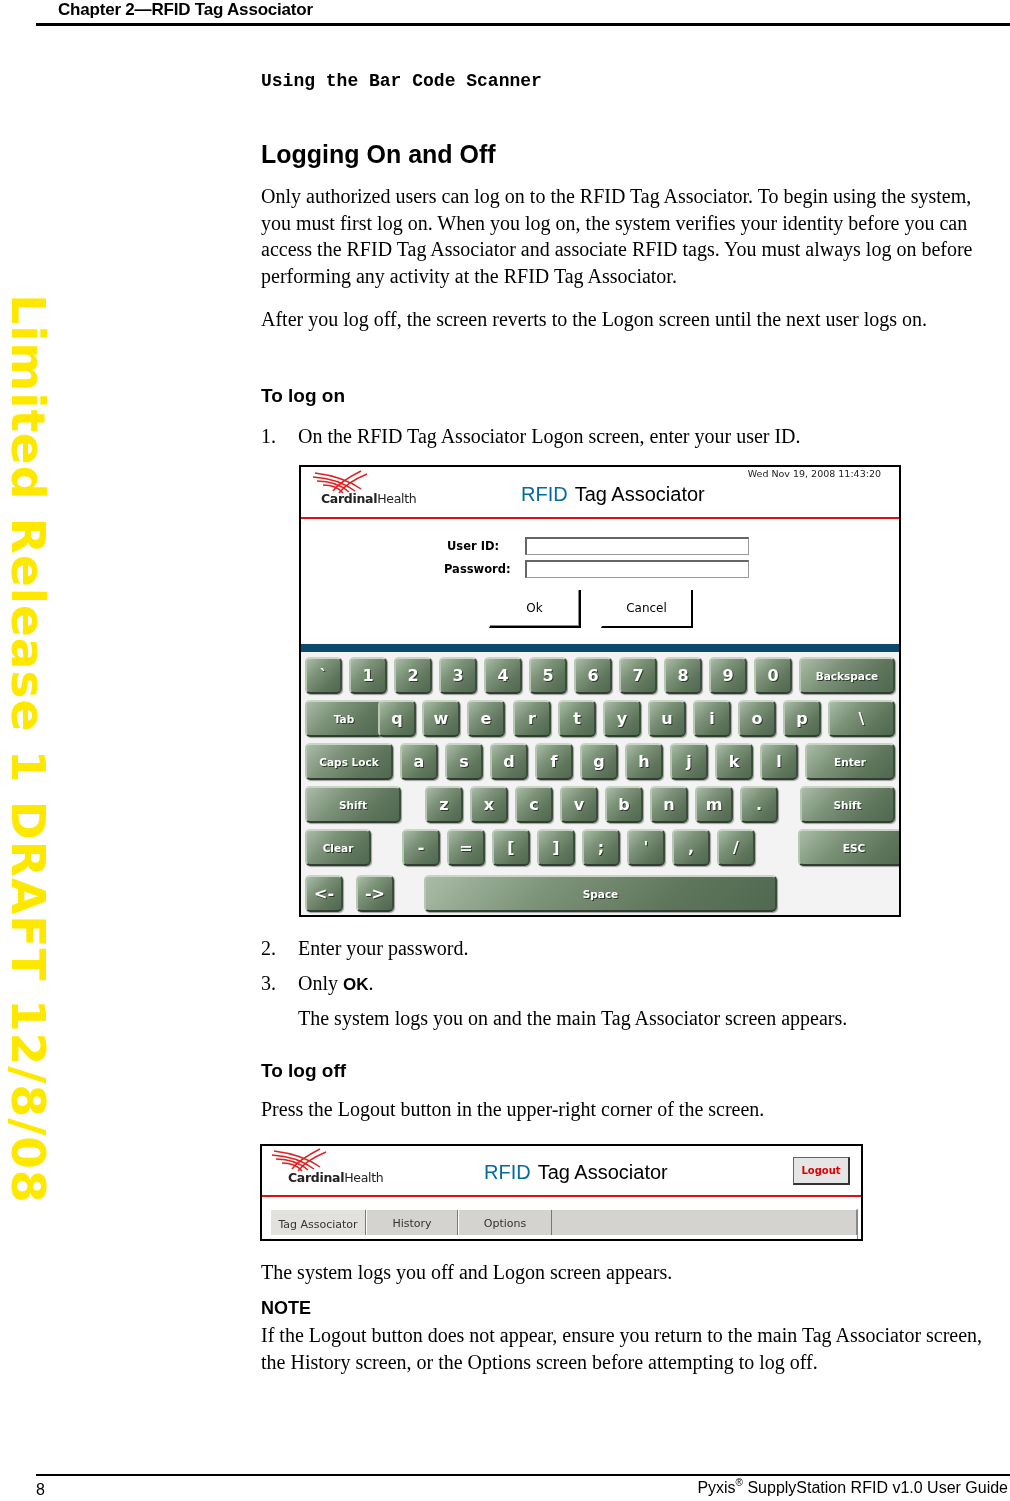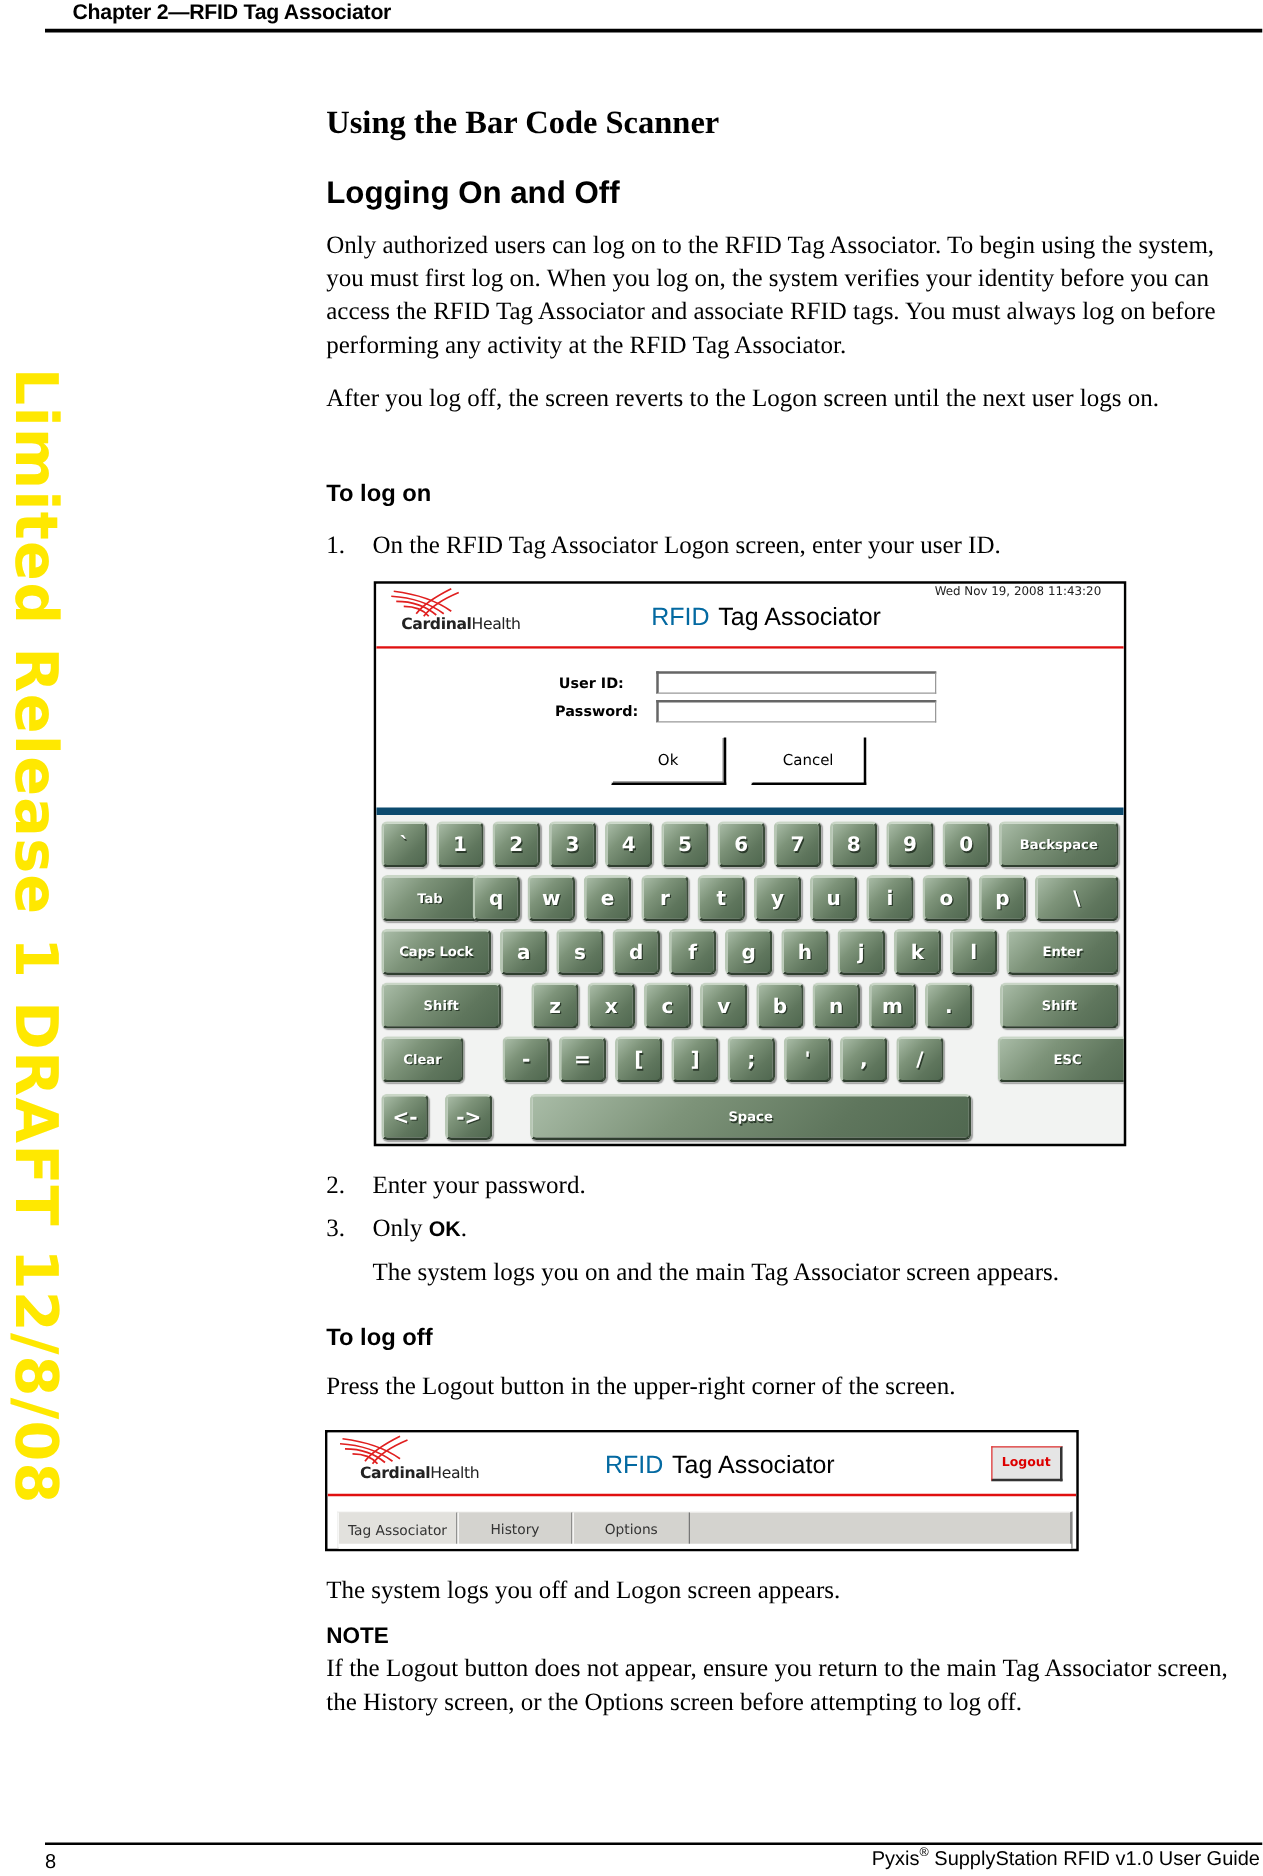--- a/index.html
+++ b/index.html
@@ -20,41 +20,41 @@
   .watermark { left: -2px; top: 296px; width: 60px; height: 905px; }
   .watermark span {
     display: block; position: absolute; left: 50%; top: 50%;
     transform: translate(-50%, -50%) rotate(90deg);
     white-space: nowrap;
     font-family: "DejaVu Sans", sans-serif; font-weight: bold; font-size: 47px;
     color: #ffe800; letter-spacing: 1px;
   }
 
   
-  .h-sub { font-family: Liberation Serif, serif; font-weight: bold; font-size: 26px; margin-top: 12px; }
+  .h-sub { font-family: Liberation Mono, monospace; font-weight: bold; font-size: 18px; }
   .h-sec { font-family: "Liberation Sans", sans-serif; font-weight: bold; font-size: 25px; }
   .h-proc { font-family: "Liberation Sans", sans-serif; font-weight: bold; font-size: 19px; }
   .para { font-size: 20px; line-height: 26.5px; width: 745px; }
   .step-num { font-size: 20px; }
   .step-txt { font-size: 20px; }
   .ui-bold { font-family: "Liberation Sans", sans-serif; font-weight: bold; font-size: 17px; }
   .note-label { font-family: "Liberation Sans", sans-serif; font-weight: bold; font-size: 18px; }
 
   
   .shot1 { left: 299px; top: 465px; width: 602px; height: 452px; border: 2px solid #000; background: #f2f3f2; overflow: hidden; }
   .s-header { position: absolute; left: 0; top: 0; width: 100%; height: 52px; background: #fff; border-bottom: 2px solid #e01010; }
   .s-logo { position: absolute; left: 8px; top: 2px; width: 120px; height: 45px; }
   .s-logo-text { position: absolute; left: 20px; top: 24px; font-family: "DejaVu Sans", sans-serif; font-size: 12.5px; color: #222; letter-spacing: -0.3px; }
   .s-logo-text b { font-weight: bold; }
   .s-logo-text span { font-weight: normal; }
   .s-title { position: absolute; top: 16px; font-family: "Liberation Sans", sans-serif; font-size: 20px; white-space: nowrap; }
   .s-rfid { color: #0369a1; font-weight: normal; margin-right: 7px; }
   .s-tag { color: #000; }
   .s-date { position: absolute; right: 18px; top: 1px; font-family: "DejaVu Sans", sans-serif; font-size: 9.5px; color: #222; }
-  .s-form { position: absolute; left: 0; top: 52px; width: 100%; height: 133px; background: #fff; border-bottom: 6px solid #0c4a6e; padding-left: 44px; }
+  .s-form { position: absolute; left: 0; top: 52px; width: 100%; height: 133px; background: #fff; border-bottom: 8px solid #0c4a6e; padding-left: 44px; }
   .s-label { position: absolute; font-family: "DejaVu Sans", sans-serif; font-weight: bold; font-size: 11.5px; }
   .s-input { position: absolute; width: 224px; height: 18px; border: 1px solid #999; border-top: 2px solid #666; border-left: 2px solid #666; background: #fff; }
   .s-btn { position: absolute; width: 92px; height: 38px; background: #fff; border-right: 2px solid #000; border-bottom: 2px solid #000; border-left: 1px solid #fff; font-family: "DejaVu Sans", sans-serif; font-size: 12px; display: flex; align-items: center; justify-content: center; cursor: pointer; }
   .s-btn.ok { box-shadow: inset -1px -1px 0 #888; }
 
   
   .key {
     position: absolute; height: 37px;
     background: linear-gradient(135deg, #a9bca7 0%, #7d9379 35%, #5f765d 70%, #506850 100%);
     border-radius: 5px;

